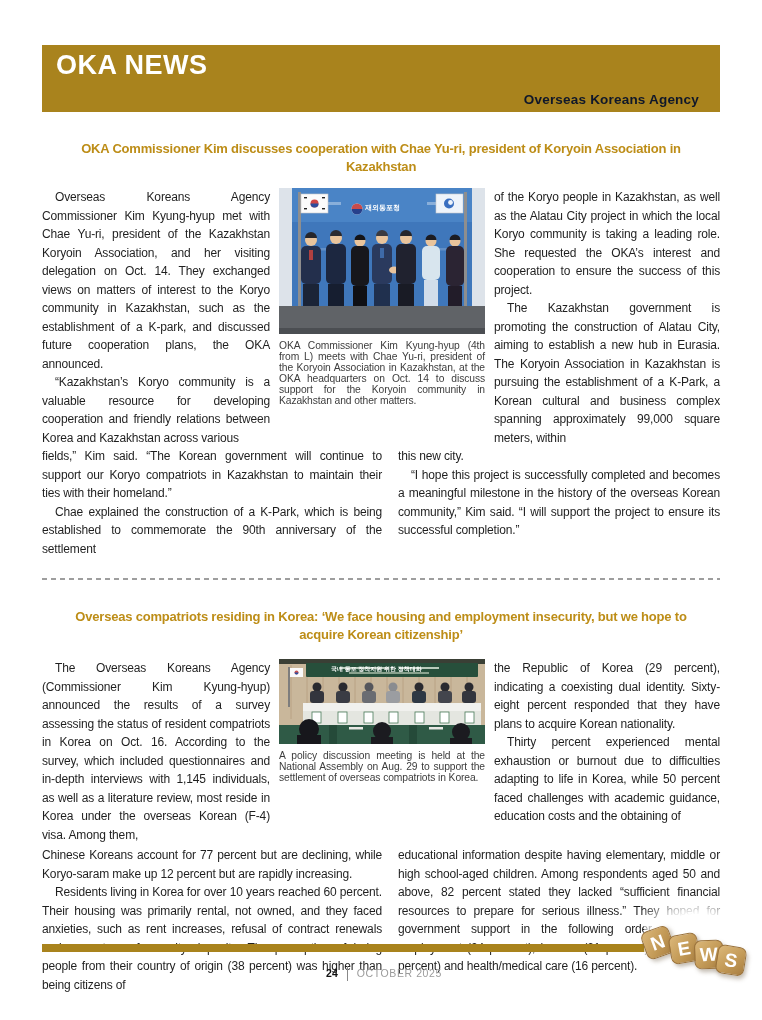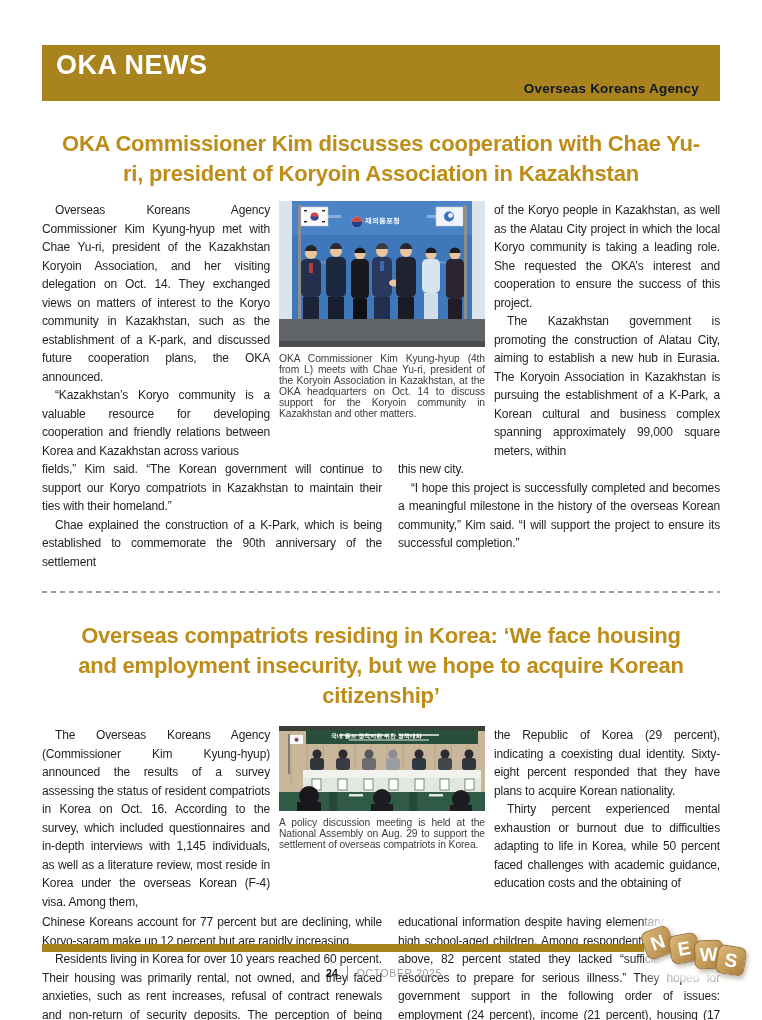--- a/index.html
+++ b/index.html
@@ -12,37 +12,37 @@
     font-family:"Liberation Sans", sans-serif;
     color:#1f1f1f;
     overflow:hidden;
   }
   .content { padding:45px 42px 0 42px; }
 
   
   .masthead {
     position:relative;
     background:#a9831d;
-    height:56px;
+    height:67px;
     padding:6px 12px 20px 14px;
   }
   .masthead .title {
     color:#ffffff; font-size:27px; font-weight:bold; letter-spacing:0.5px; line-height:1.1;
   }
   .masthead .agency {
     position:absolute; right:21px; bottom:5px;
     color:#0f172a; font-size:13.5px; font-weight:bold; letter-spacing:0.2px;
   }
 
   
   .headline {
     margin:28px auto 0 auto;
     text-align:center;
     color:#bd8d17;
-    font-size:22px; font-weight:bold; line-height:1.35; letter-spacing:-0.2px;
+    font-size:13px; font-weight:bold; line-height:1.35; letter-spacing:-0.2px;
     max-width:640px;
   }
   .subheadline {
     margin-top:7px;
     text-align:center;
     font-family:"Liberation Serif", serif;
     font-size:14.5px; color:#111111;
   }
 
   

